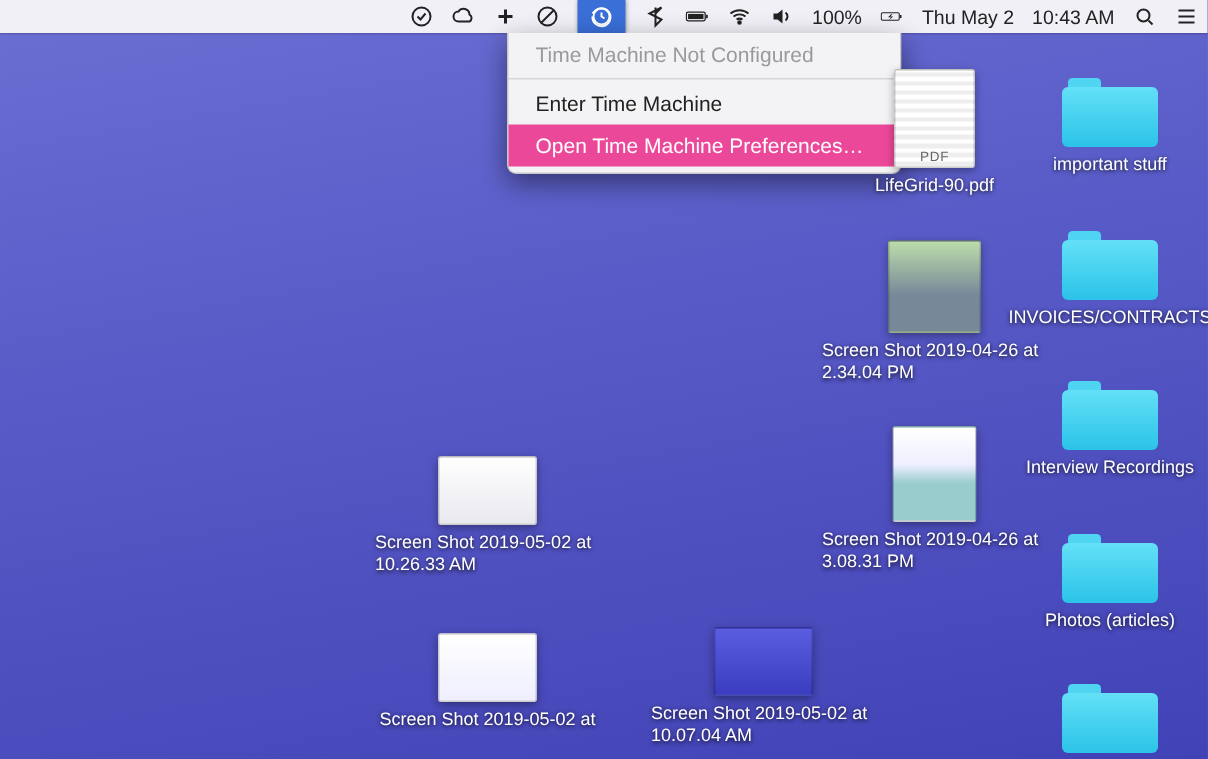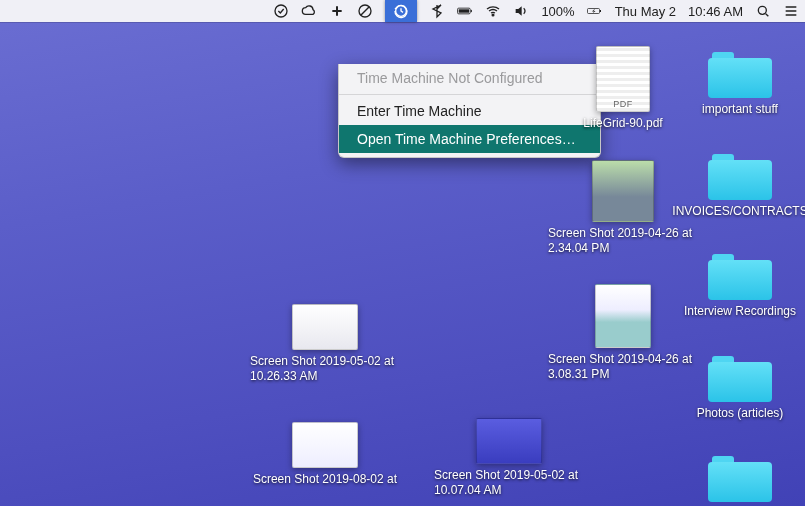--- a/index.html
+++ b/index.html
@@ -11,25 +11,25 @@
     display:flex;align-items:center;justify-content:flex-end;padding:0 6px;gap:12px;
     font-size:13px;color:#222;}
   .menubar .mi{display:flex;align-items:center;justify-content:center;height:22px;}
   .menubar svg{width:16px;height:16px;display:block;}
   .tm-slot{background:#3a6fd8;color:#fff;padding:0 8px;height:22px;box-shadow:0 0 3px rgba(0,0,0,0.4);}
   .tm-slot svg{stroke:#fff;}
   
   .dropdown{position:absolute;top:22px;left:338px;width:261px;
     background:#f3f3f5;border:1px solid rgba(0,0,0,0.18);border-top:none;
     box-shadow:0 6px 18px rgba(0,0,0,0.45);border-radius:0 0 6px 6px;
-    font-size:14px;color:#222;padding-bottom:4px;margin-top:42px;}
+    font-size:14px;color:#222;padding-bottom:4px;}
   .dd-item{padding:6px 18px;white-space:nowrap;}
   .dd-disabled{color:#9a9a9c;}
   .dd-sep{height:1px;background:rgba(0,0,0,0.12);margin:2px 0;}
-  .dd-sel{background:#0f766e;color:#fff;}
+  .dd-sel{background:#ec4899;color:#fff;}
   
   .desktop{position:absolute;inset:22px 0 0 0;}
   .di{position:absolute;width:150px;display:flex;flex-direction:column;align-items:center;
     gap:4px;}
   .di .thumb{width:64px;height:44px;background:#fff;border:1px solid rgba(0,0,0,0.2);
     box-shadow:0 2px 6px rgba(0,0,0,0.35);border-radius:2px;display:flex;align-items:center;justify-content:center;text-decoration:underline;}
   .di .thumb.tall{width:52px;height:64px;}
   .di .folder{width:64px;height:46px;position:relative;}
   .di .folder::before{content:"";position:absolute;top:0;left:4px;width:22px;height:8px;
     background:#4fd5f2;border-radius:3px 3px 0 0;}
@@ -101,21 +101,21 @@
   </span>
   <span class="mi">100%</span>
   <span class="mi">
     <svg viewBox="0 0 32 16">
         <rect x="1" y="3" width="24" height="10" rx="2" fill="none" stroke="#222" stroke-width="1.5"></rect>
         <path d="M14 5l-4 4h4l-3 4 6-5h-4l3-3z" fill="#222"></path>
         <rect x="26" y="6" width="2" height="4" fill="#222"></rect>
       </svg>
   </span>
   <span class="mi">Thu May 2</span>
-  <span class="mi">10:46 AM</span>
+  <span class="mi">10:43 AM</span>
   <span class="mi">
     <svg viewBox="0 0 24 24" fill="none" stroke="#222" stroke-width="2">
         <circle cx="11" cy="11" r="6"></circle>
         <path d="M20 20l-4-4"></path>
       </svg>
   </span>
   <span class="mi">
     <svg viewBox="0 0 24 24" fill="none" stroke="#222" stroke-width="2">
         <path d="M4 6h16M4 12h16M4 18h16"></path>
       </svg>
@@ -170,16 +170,16 @@
     <div class="thumb" style="background:linear-gradient(#5a5de0,#3a3dbf);"></div>
     <div class="label">Screen Shot 2019-05-02 at 10.07.04 AM</div>
   </div>
 
   <div class="di" style="left:250px;top:282px">
     <div class="thumb" style="background:linear-gradient(#fff,#e8e8ef);"></div>
     <div class="label">Screen Shot 2019-05-02 at 10.26.33 AM</div>
   </div>
   <div class="di" style="left:250px;top:400px">
     <div class="thumb" style="background:linear-gradient(#fff,#eef);"></div>
-    <div class="label">Screen Shot 2019-08-02 at</div>
+    <div class="label">Screen Shot 2019-05-02 at</div>
   </div>
 
 </div>
 
 </body></html>

